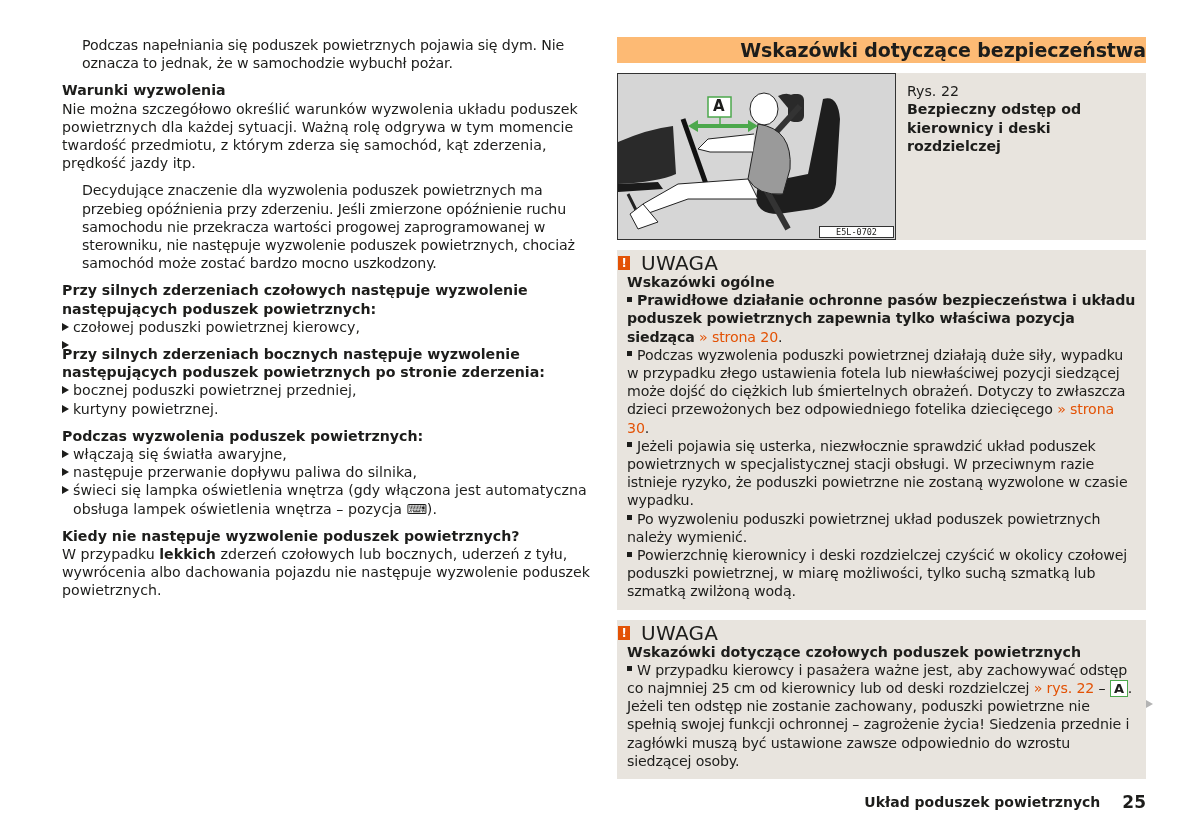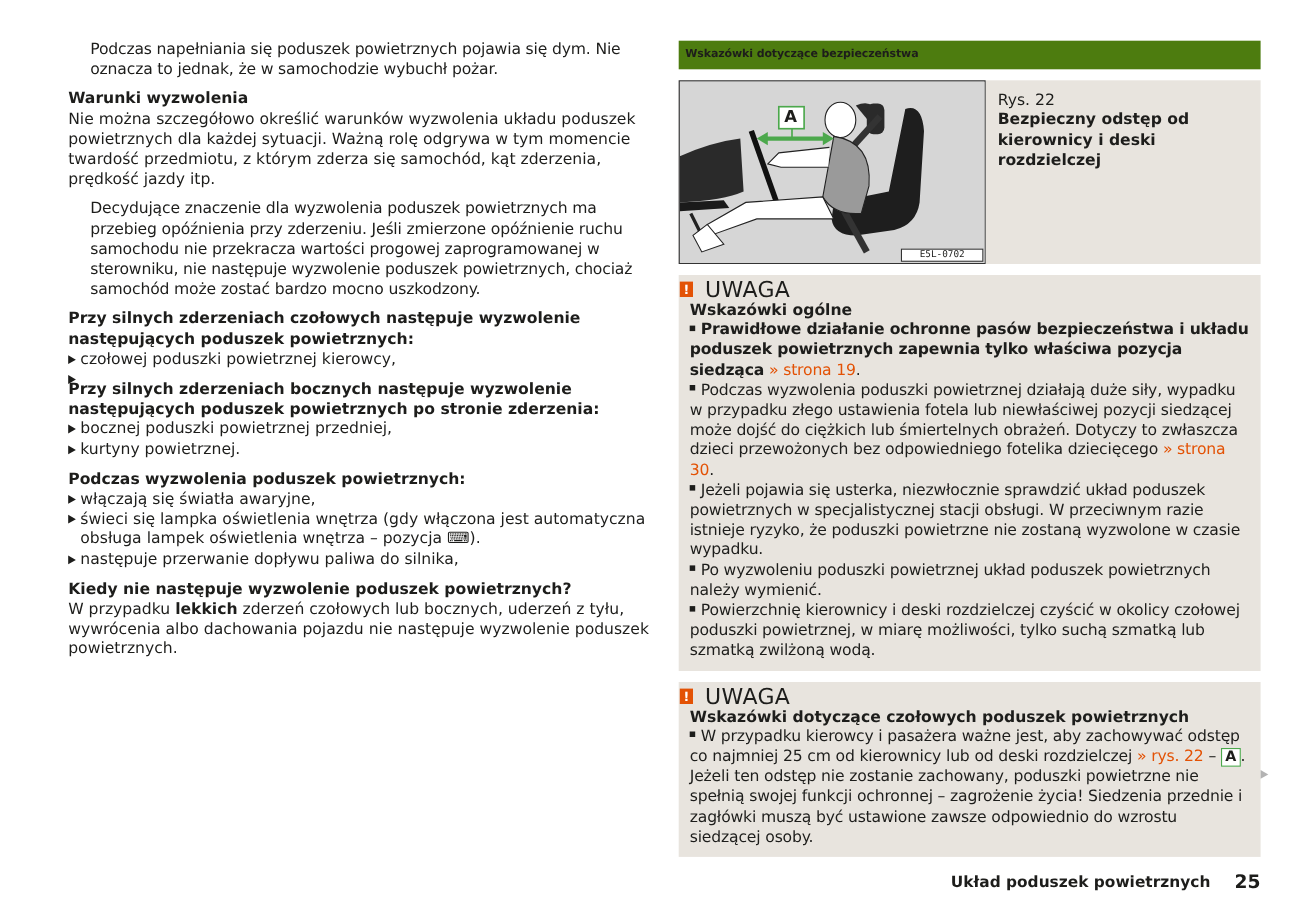--- a/index.html
+++ b/index.html
@@ -9,21 +9,21 @@
   .left-col p { margin-bottom: 8px; letter-spacing: -0.15px; }
   .left-col .h { font-weight: bold; }
   .left-col .para { margin-bottom: 9px; margin-left: 20px; }
   .bullets { list-style: none; }
   .bullets li { position: relative; padding-left: 11px; }
   .bullets li .tri { position: absolute; left: 0; top: 5px; width: 0; height: 0; border-top: 4.5px solid transparent; border-bottom: 4.5px solid transparent; border-left: 7px solid #1d1d1b; }
   .section { margin-bottom: 9px; }
   b { font-weight: bold; }
 
   .right-col { position: absolute; left: 617px; top: 37px; width: 529px; }
-  .sec-header { background: #4d7c0f; height: 26px; padding-left: 6px; font-weight: bold; font-size: 10px; line-height: 26px; color: #1d1d1b; letter-spacing: -0.1px; }
+  .sec-header { background: #fdba74; height: 26px; padding-left: 6px; font-weight: bold; font-size: 19px; line-height: 26px; color: #1d1d1b; letter-spacing: -0.1px; text-align: right; }
   .figure-box { margin-top: 10px; background: #e8e4de; height: 167px; position: relative; }
   .figure-img { position: absolute; left: 0; top: 0; width: 279px; height: 167px; background: #d6d6d6; border: 1.5px solid #333; overflow: hidden; }
   .figure-caption { position: absolute; left: 290px; top: 9px; width: 235px; font-size: 14.2px; line-height: 18.4px; }
   .figure-caption .title { font-weight: bold; }
   .code-label { position: absolute; right: 1px; bottom: 1px; background: #fff; border: 1px solid #333; font-size: 8.5px; line-height: 10px; padding: 0 16px; font-family: "DejaVu Sans Mono", monospace; }
 
   .warn-box { background: #e8e4de; padding: 3px 10px 9px 10px; margin-top: 10px; }
   .warn-head { display: flex; align-items: center; height: 20px; margin-left: -9px; }
   .warn-icon { width: 12px; height: 14px; background: #e35205; color: #fff; font-weight: bold; font-size: 11.5px; line-height: 14px; text-align: center; margin-right: 11px; }
   .warn-label { font-weight: normal; font-size: 20px; letter-spacing: 0.3px; }
@@ -65,22 +65,22 @@
     <ul class="bullets">
       <li><span class="tri"></span><span>bocznej poduszki powietrznej przedniej,</span></li>
       <li><span class="tri"></span><span>kurtyny powietrznej.</span></li>
     </ul>
   </div>
 
   <div class="section">
     <div class="h">Podczas wyzwolenia poduszek powietrznych:</div>
     <ul class="bullets">
       <li><span class="tri"></span><span>włączają się światła awaryjne,</span></li>
+      <li><span class="tri"></span><span>następuje przerwanie dopływu paliwa do silnika,</span></li>
       <li><span class="tri"></span><span>świeci się lampka oświetlenia wnętrza (gdy włączona jest automatyczna obsługa lampek oświetlenia wnętrza – pozycja ⌨).</span></li>
-      <li><span class="tri"></span><span>następuje przerwanie dopływu paliwa do silnika,</span></li>
     </ul>
   </div>
 
   <div class="section">
     <div class="h">Kiedy nie następuje wyzwolenie poduszek powietrznych?</div>
     <div><span>W przypadku </span><b>lekkich</b><span> zderzeń czołowych lub bocznych, uderzeń z tyłu, wywrócenia albo dachowania pojazdu nie następuje wyzwolenie poduszek powietrznych.</span></div>
   </div>
 </div>
 
 <div class="right-col">
@@ -125,21 +125,21 @@
       <div class="title">Bezpieczny odstęp od kierownicy i deski rozdzielczej</div>
     </div>
   </div>
 
   <div class="warn-box">
     <div class="warn-head">
       <span class="warn-icon">!</span>
       <span class="warn-label">UWAGA</span>
     </div>
     <div class="sub">Wskazówki ogólne</div>
-    <p><span class="sq"></span><b>Prawidłowe działanie ochronne pasów bezpieczeństwa i układu poduszek powietrznych zapewnia tylko właściwa pozycja siedząca</b> <a class="link">» strona 19</a>.</p>
+    <p><span class="sq"></span><b>Prawidłowe działanie ochronne pasów bezpieczeństwa i układu poduszek powietrznych zapewnia tylko właściwa pozycja siedząca</b> <a class="link">» strona 20</a>.</p>
     <p><span class="sq"></span><span>Podczas wyzwolenia poduszki powietrznej działają duże siły, wypadku w przypadku złego ustawienia fotela lub niewłaściwej pozycji siedzącej może dojść do ciężkich lub śmiertelnych obrażeń. Dotyczy to zwłaszcza dzieci przewożonych bez odpowiedniego fotelika dziecięcego</span> <a class="link">» strona 30</a>.</p>
     <p><span class="sq"></span><span>Jeżeli pojawia się usterka, niezwłocznie sprawdzić układ poduszek powietrznych w specjalistycznej stacji obsługi. W przeciwnym razie istnieje ryzyko, że poduszki powietrzne nie zostaną wyzwolone w czasie wypadku.</span></p>
     <p><span class="sq"></span><span>Po wyzwoleniu poduszki powietrznej układ poduszek powietrznych należy wymienić.</span></p>
     <p><span class="sq"></span><span>Powierzchnię kierownicy i deski rozdzielczej czyścić w okolicy czołowej poduszki powietrznej, w miarę możliwości, tylko suchą szmatką lub szmatką zwilżoną wodą.</span></p>
   </div>
 
   <div class="warn-box">
     <div class="warn-head">
       <span class="warn-icon">!</span>
       <span class="warn-label">UWAGA</span>

